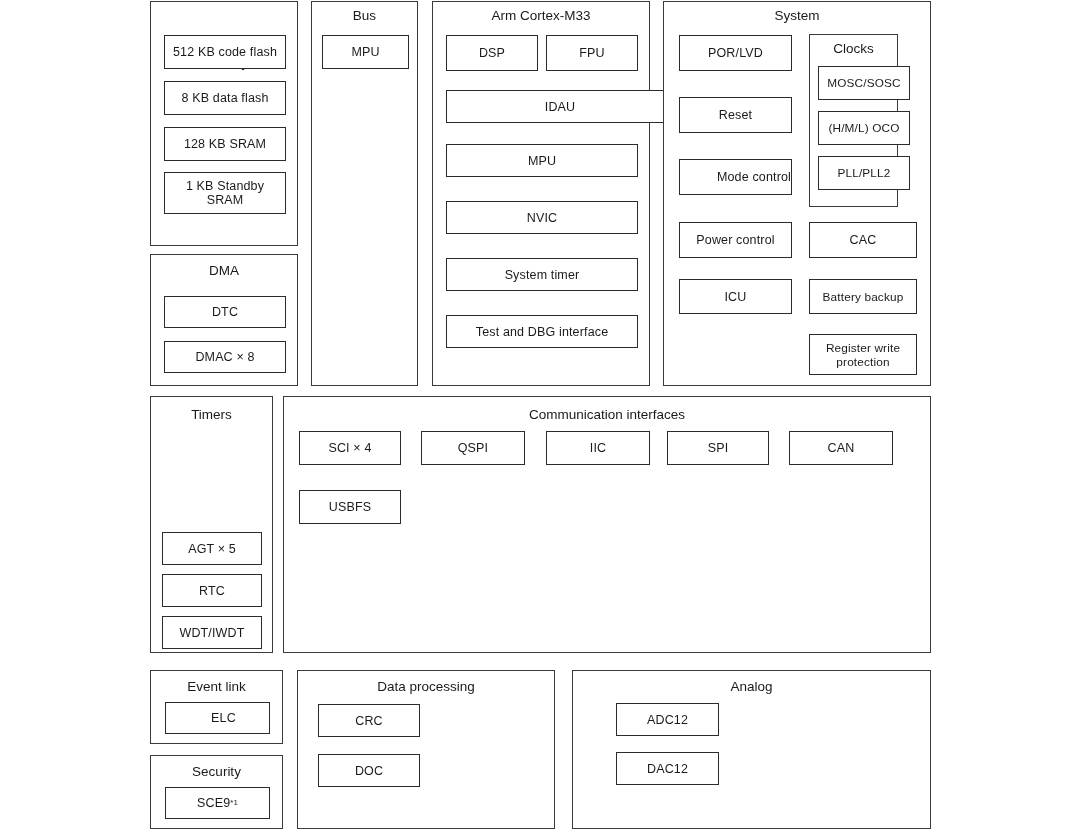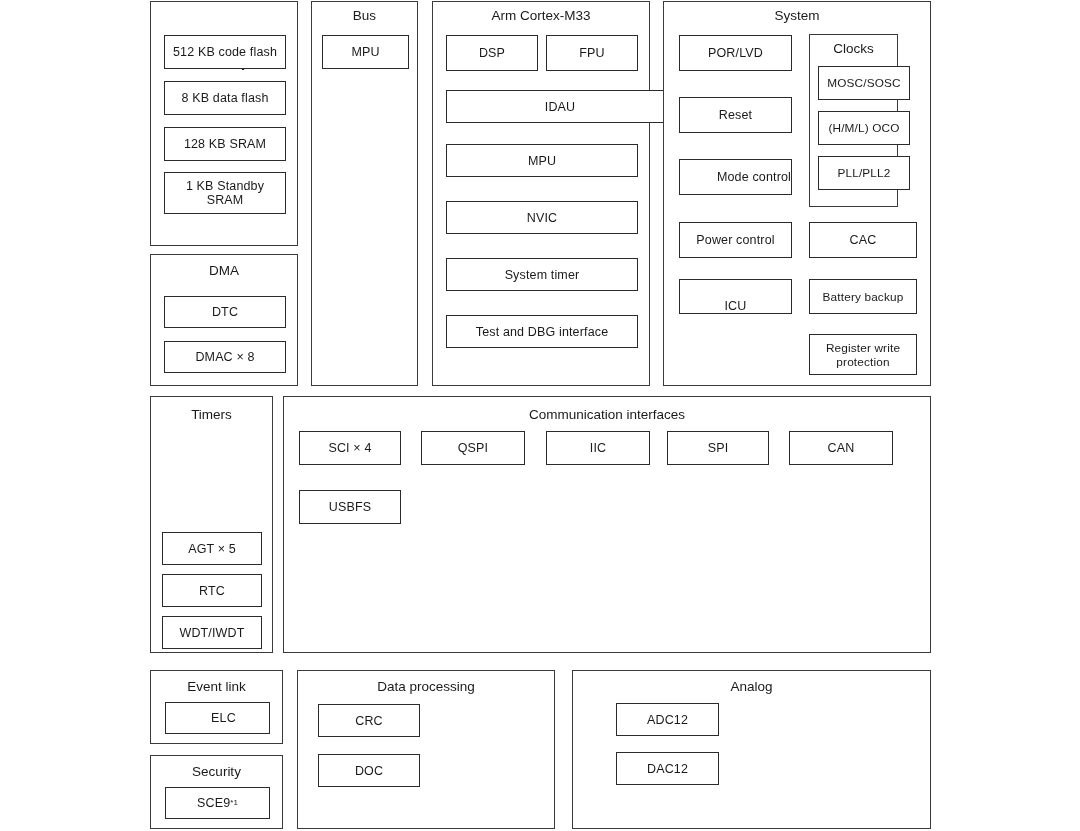--- a/index.html
+++ b/index.html
@@ -137,21 +137,21 @@
     </div>
     <div class="block" style="left:15px; top:95px; width:113px; height:36px;">
       <span class="block-label">Reset</span>
     </div>
     <div class="block" style="left:15px; top:157px; width:113px; height:36px;justify-content:flex-end;">
       <span class="block-label">Mode control</span>
     </div>
     <div class="block" style="left:15px; top:220px; width:113px; height:36px;">
       <span class="block-label">Power control</span>
     </div>
-    <div class="block" style="left:15px; top:277px; width:113px; height:35px;align-items:flex-end;">
+    <div class="block" style="left:15px; top:277px; width:113px; height:35px;">
       <span class="block-label">ICU</span>
     </div>
 
     <div class="group" style="left:145px; top:32px; width:89px; height:173px;">
       <div class="group-title" style="top:6px;">Clocks</div>
       <div class="block small" style="left:8px; top:31px; width:92px; height:34px;">
         <span class="block-label">MOSC/SOSC</span>
       </div>
       <div class="block small" style="left:8px; top:76px; width:92px; height:34px;">
         <span class="block-label">(H/M/L) OCO</span>

